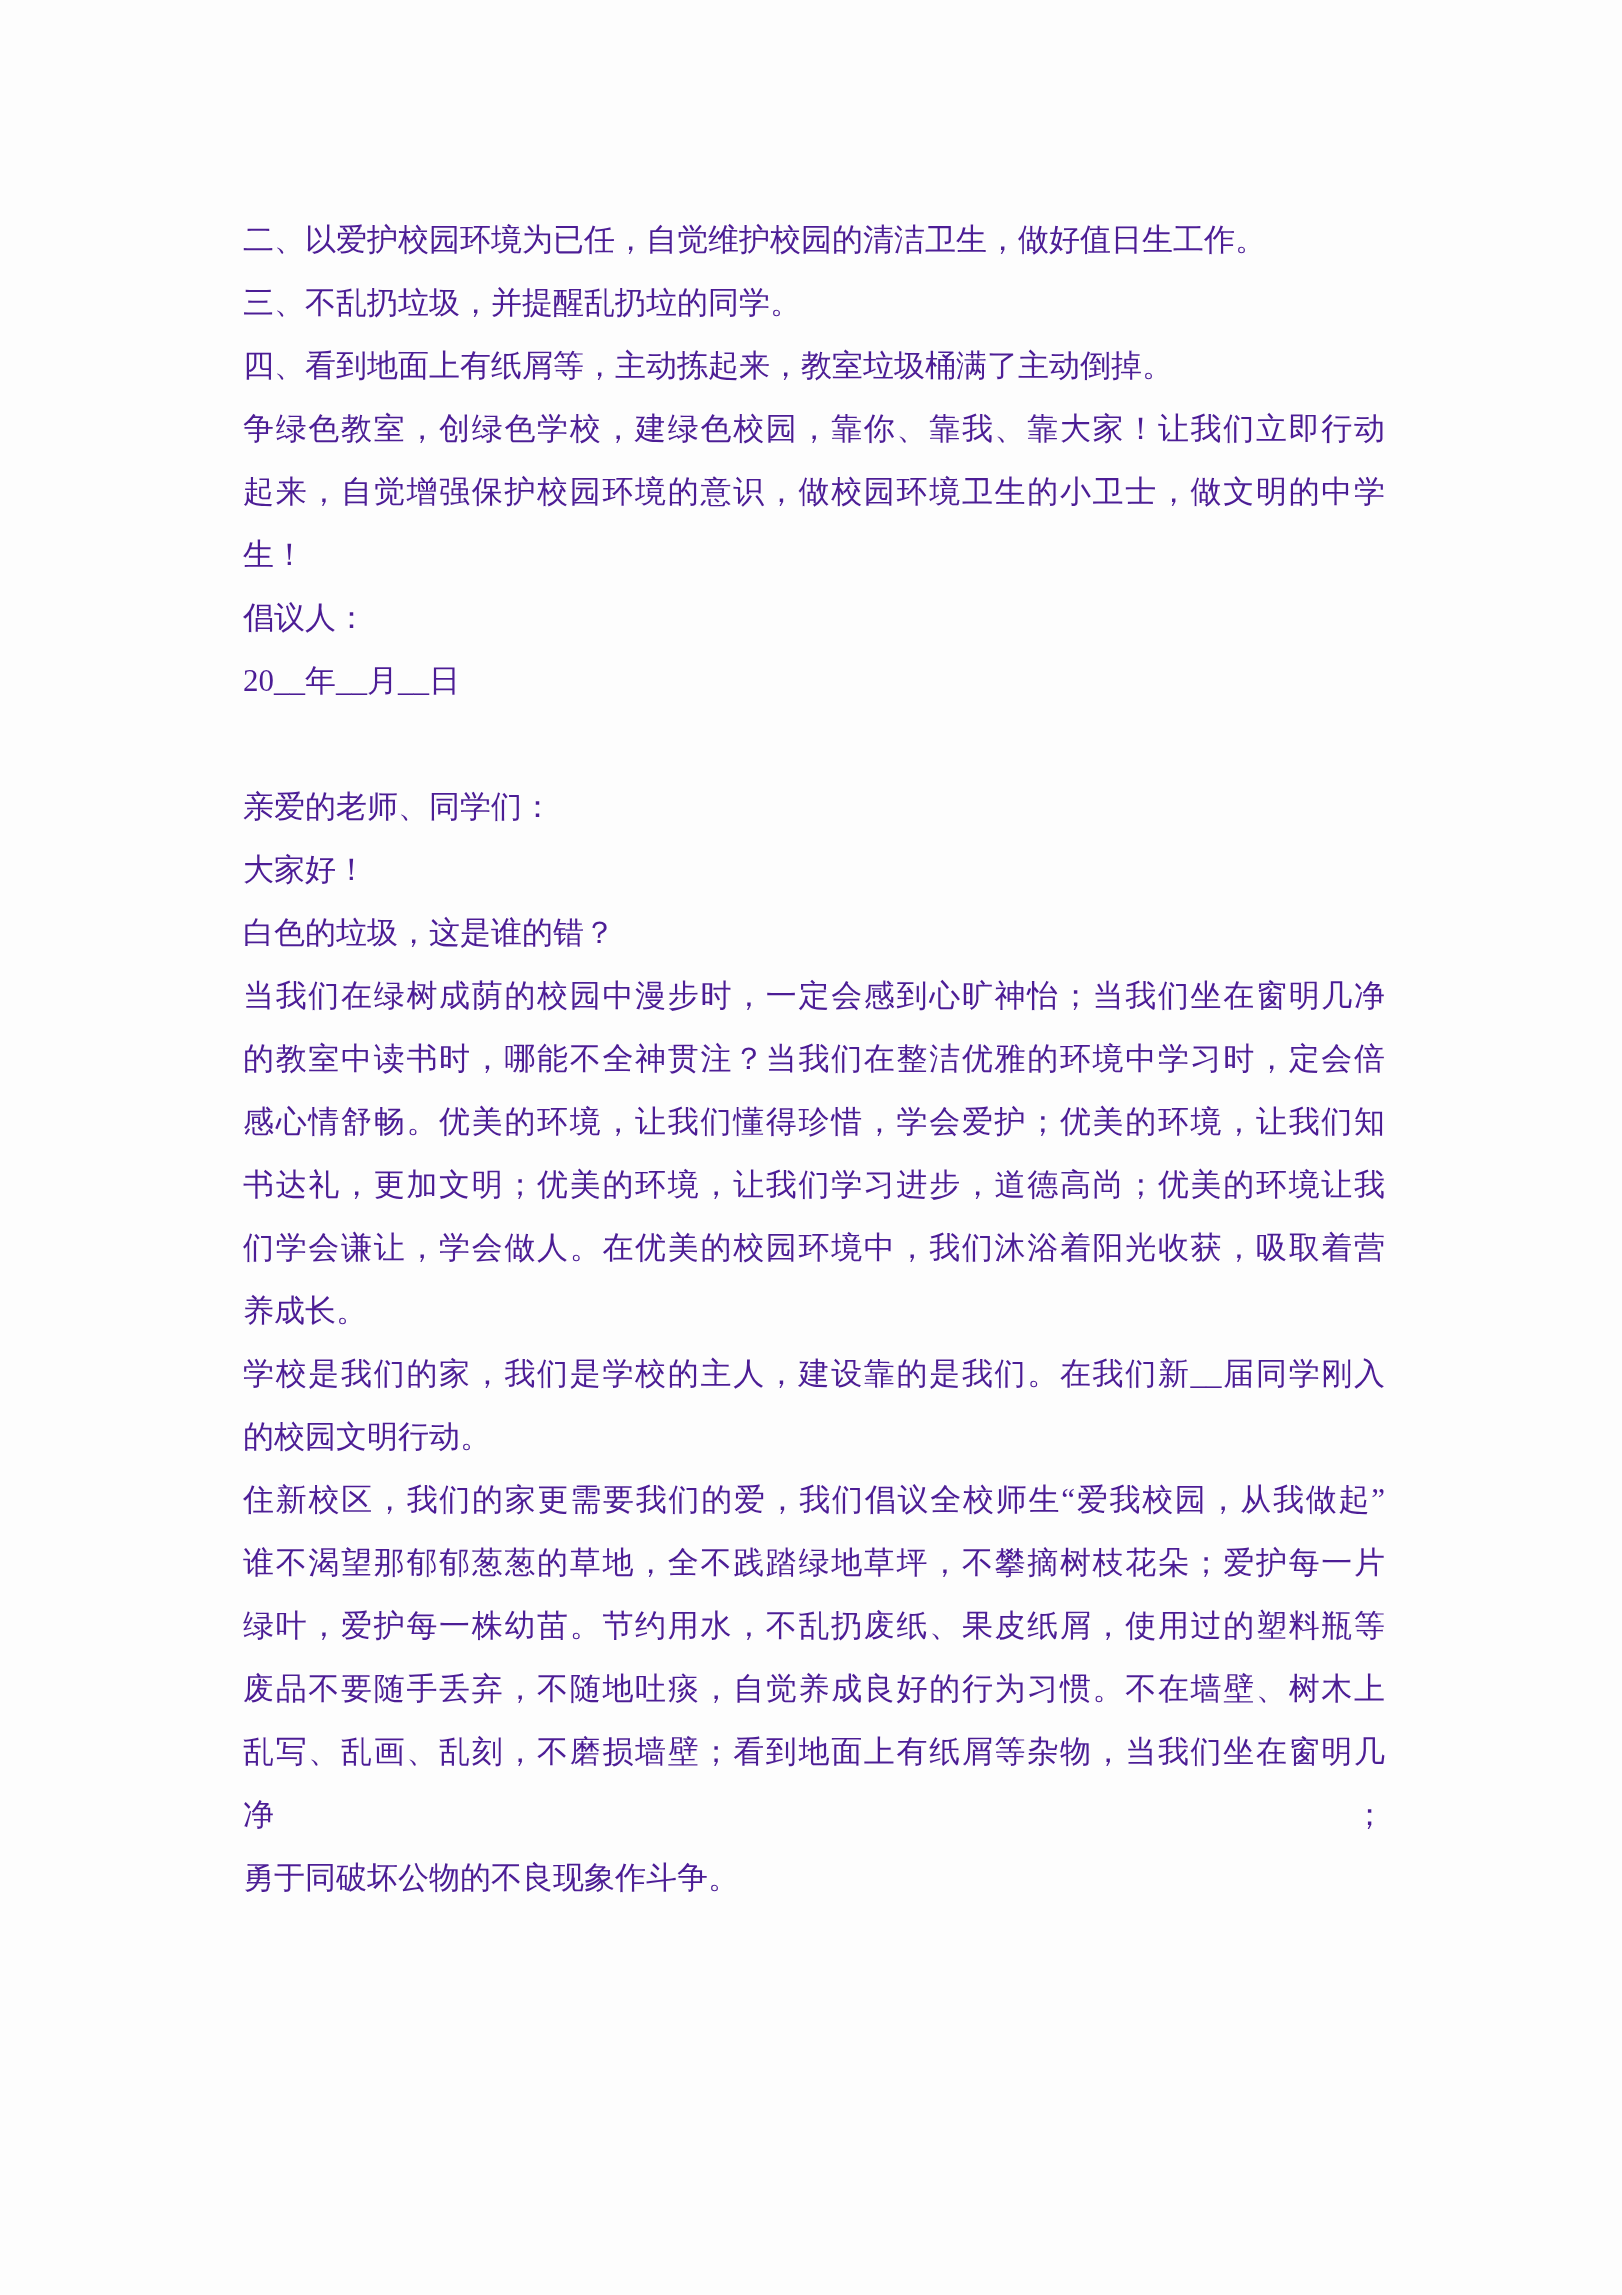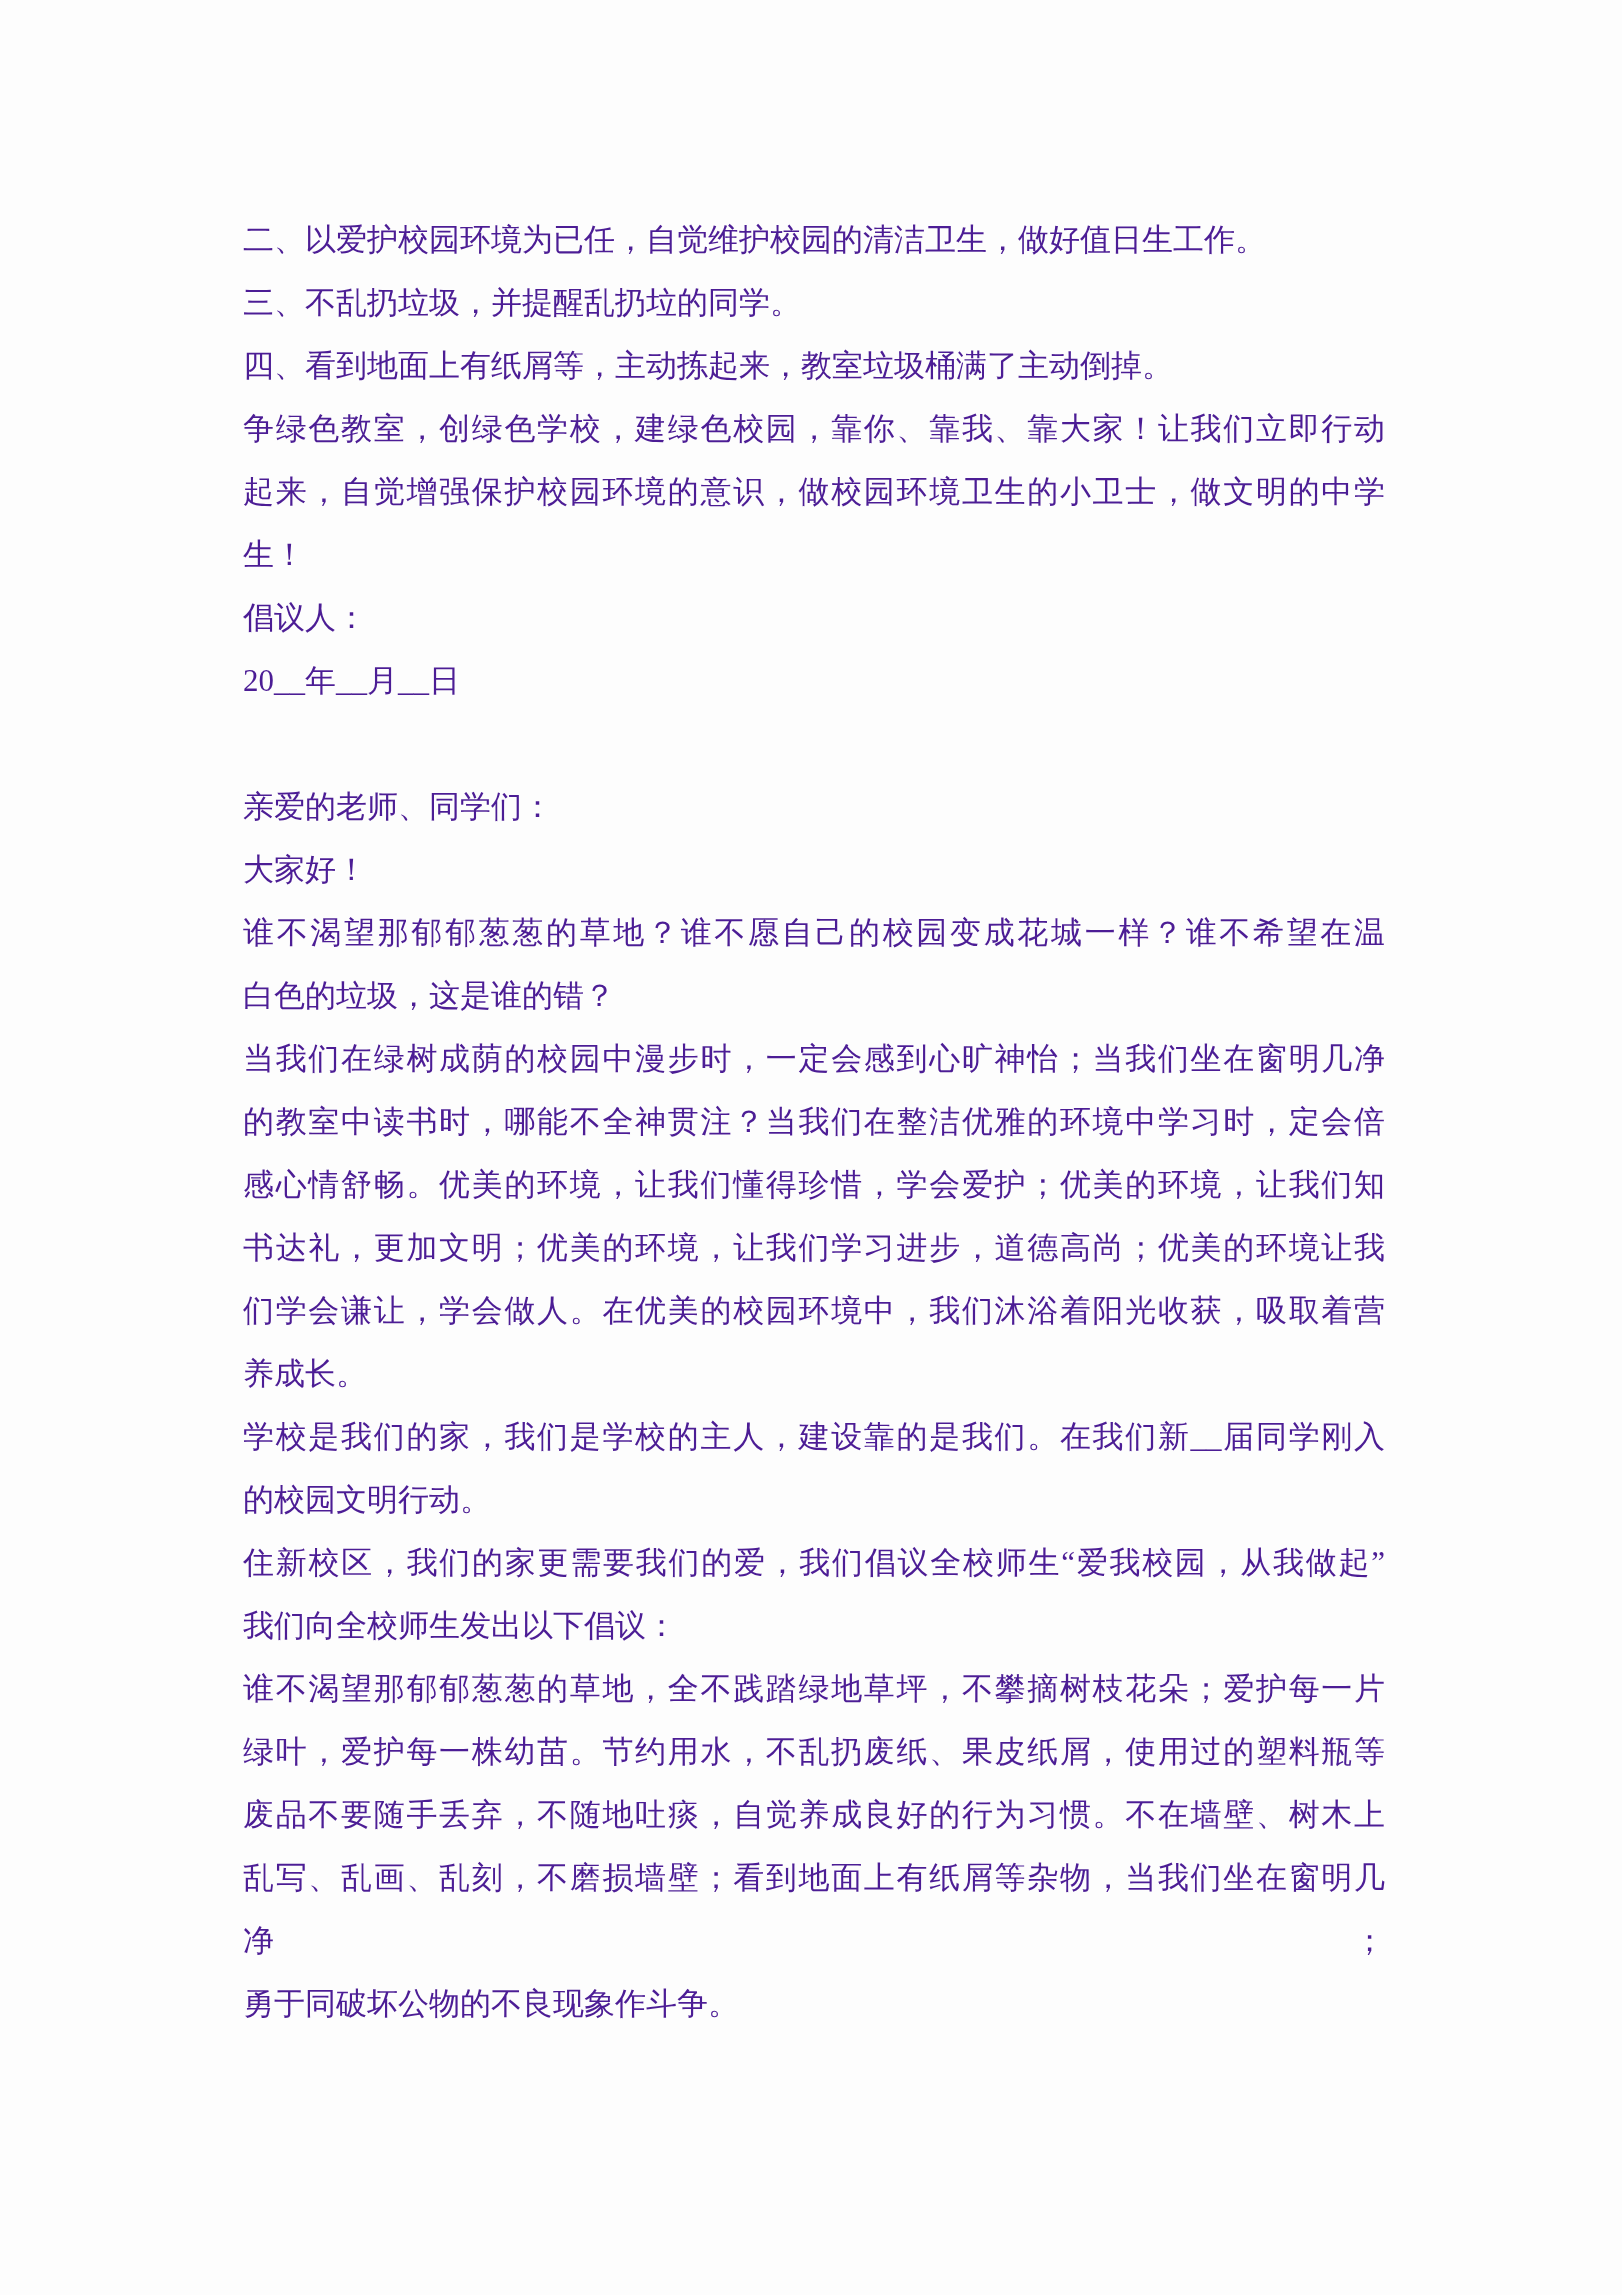--- a/index.html
+++ b/index.html
@@ -47,32 +47,30 @@
       <div class="line">三、不乱扔垃圾，并提醒乱扔垃的同学。</div>
       <div class="line">四、看到地面上有纸屑等，主动拣起来，教室垃圾桶满了主动倒掉。</div>
       <div class="line justify">争绿色教室，创绿色学校，建绿色校园，靠你、靠我、靠大家！让我们立即行动</div>
       <div class="line justify">起来，自觉增强保护校园环境的意识，做校园环境卫生的小卫士，做文明的中学</div>
       <div class="line">生！</div>
       <div class="line">倡议人：</div>
       <div class="line">20__年__月__日</div>
       <div class="line blank"></div>
       <div class="line">亲爱的老师、同学们：</div>
       <div class="line">大家好！</div>
-      <div class="line justify">谁不渴望那郁郁葱葱的草地？谁不愿自己的校园变成花城一样？谁不希望在温</div>
       <div class="line">白色的垃圾，这是谁的错？</div>
       <div class="line justify">当我们在绿树成荫的校园中漫步时，一定会感到心旷神怡；当我们坐在窗明几净</div>
       <div class="line justify">的教室中读书时，哪能不全神贯注？当我们在整洁优雅的环境中学习时，定会倍</div>
       <div class="line justify">感心情舒畅。优美的环境，让我们懂得珍惜，学会爱护；优美的环境，让我们知</div>
       <div class="line justify">书达礼，更加文明；优美的环境，让我们学习进步，道德高尚；优美的环境让我</div>
       <div class="line justify">们学会谦让，学会做人。在优美的校园环境中，我们沐浴着阳光收获，吸取着营</div>
       <div class="line">养成长。</div>
       <div class="line justify">学校是我们的家，我们是学校的主人，建设靠的是我们。在我们新__届同学刚入</div>
       <div class="line">的校园文明行动。</div>
       <div class="line justify">住新校区，我们的家更需要我们的爱，我们倡议全校师生“爱我校园，从我做起”</div>
-      <div class="line">我们向全校师生发出以下倡议：</div>
       <div class="line justify">谁不渴望那郁郁葱葱的草地，全不践踏绿地草坪，不攀摘树枝花朵；爱护每一片</div>
       <div class="line justify">绿叶，爱护每一株幼苗。节约用水，不乱扔废纸、果皮纸屑，使用过的塑料瓶等</div>
       <div class="line justify">废品不要随手丢弃，不随地吐痰，自觉养成良好的行为习惯。不在墙壁、树木上</div>
       <div class="line justify">乱写、乱画、乱刻，不磨损墙壁；看到地面上有纸屑等杂物，当我们坐在窗明几净；</div>
       <div class="line">勇于同破坏公物的不良现象作斗争。</div>
     </div>
 </div>
 
 
 </body></html>

